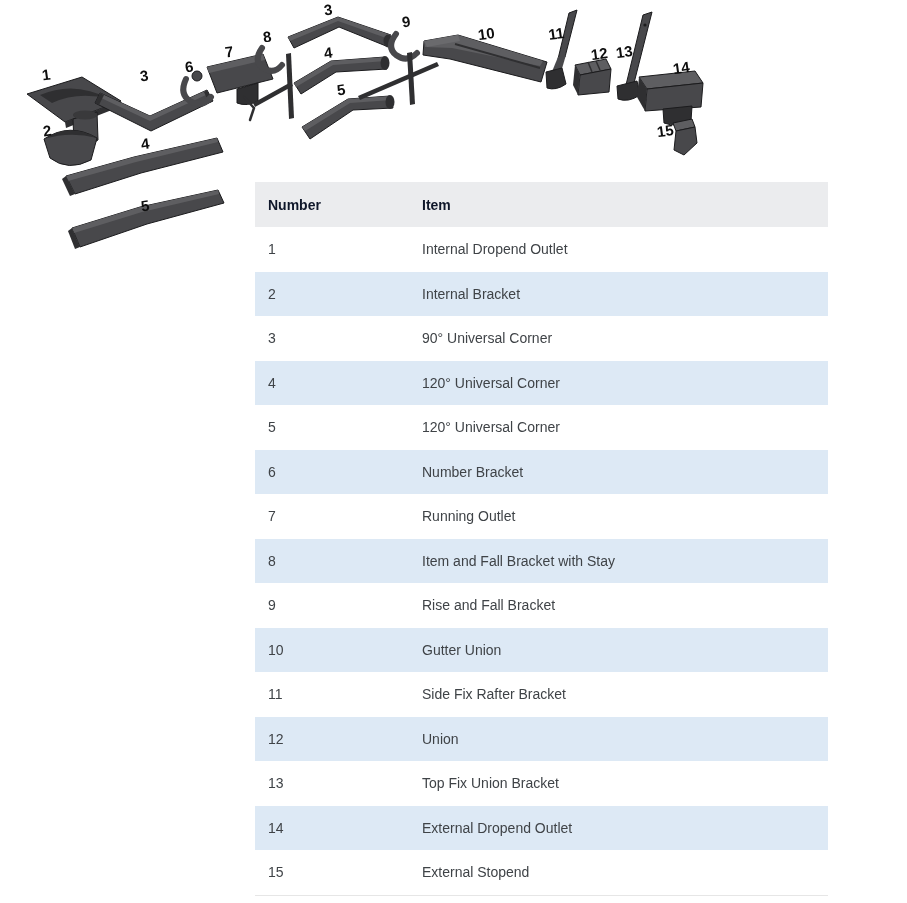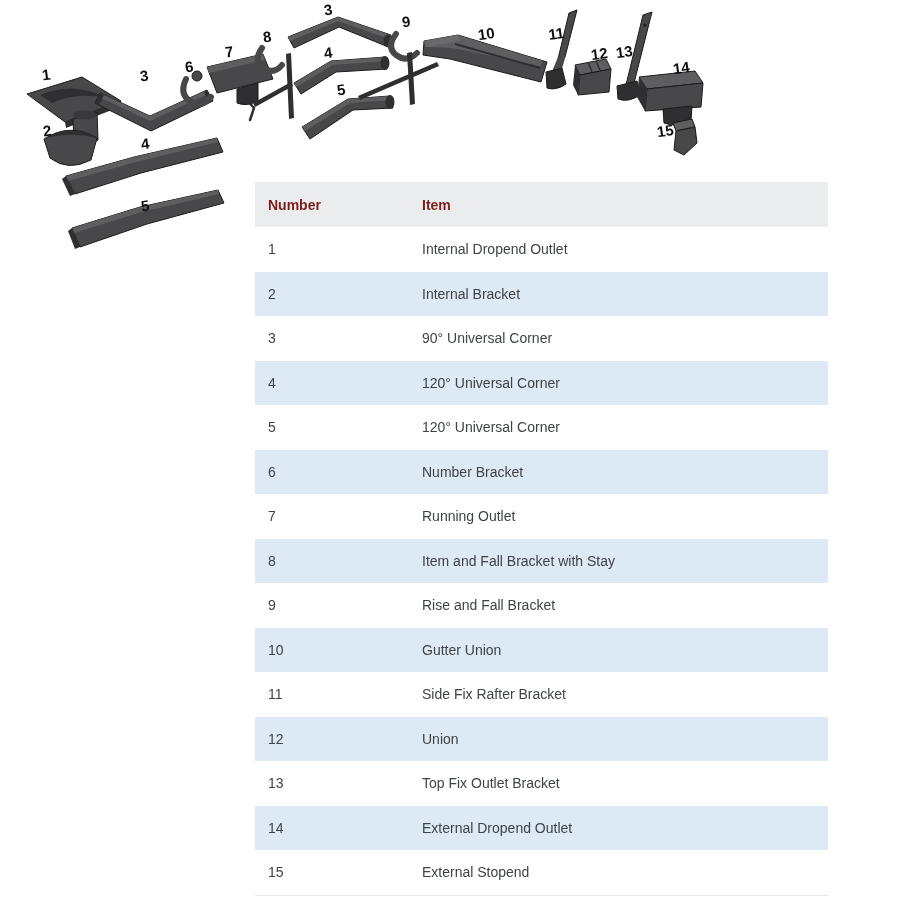--- a/index.html
+++ b/index.html
@@ -17,21 +17,21 @@
   .hk { fill:none; stroke:var(--part-mid); stroke-width:6; stroke-linecap:round; }
   .hk2 { fill:none; stroke:var(--part-dark); stroke-width:2.5; stroke-linecap:round; }
   .lbl { font-weight:bold; font-size:15px; fill:var(--label-color); text-anchor:middle; }
 
   .table-wrap { position:absolute; left:255px; top:182px; width:573px; }
   table { border-collapse:collapse; width:100%; table-layout:fixed; border-bottom:1px solid #e6e6e6; }
   th, td {
     height:44.5px; padding:0 6px 0 13px; text-align:left; vertical-align:middle;
     font-size:14px; color:var(--table-text); white-space:nowrap; overflow:hidden;
   }
-  th { background:var(--header-bg); font-weight:bold; color:#7f1d1d; height:45px; }
+  th { background:var(--header-bg); font-weight:bold; color:#0f172a; height:45px; }
   tr.stripe td { background:var(--stripe-bg); }
 </style>
 </head>
 <body>
 
 <svg class="diagram" width="907" height="260" viewBox="0 0 907 260" xmlns="http://www.w3.org/2000/svg">
 
   <g>
     <path class="fm ol" d="M27,94 L82,77 L121,101 L65,122 Z"></path>
     <path class="fd" d="M40,95 Q74,80 110,99 Q78,91 52,103 Z"></path>
@@ -222,21 +222,21 @@
         <tr>
           <td>11</td>
           <td>Side Fix Rafter Bracket</td>
         </tr>
         <tr class="stripe">
           <td>12</td>
           <td>Union</td>
         </tr>
         <tr>
           <td>13</td>
-          <td>Top Fix Outlet Bracket</td>
+          <td>Top Fix Union Bracket</td>
         </tr>
         <tr class="stripe">
           <td>14</td>
           <td>External Dropend Outlet</td>
         </tr>
         <tr>
           <td>15</td>
           <td>External Stopend</td>
         </tr>
       </tbody>

